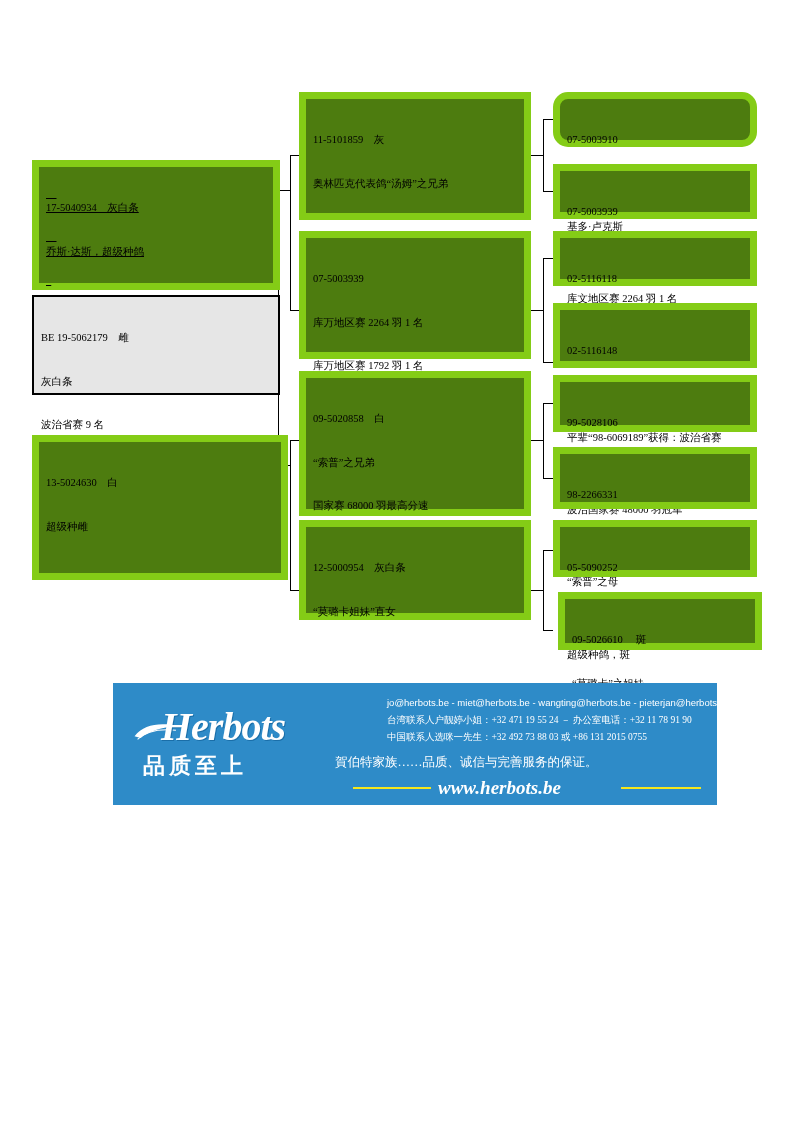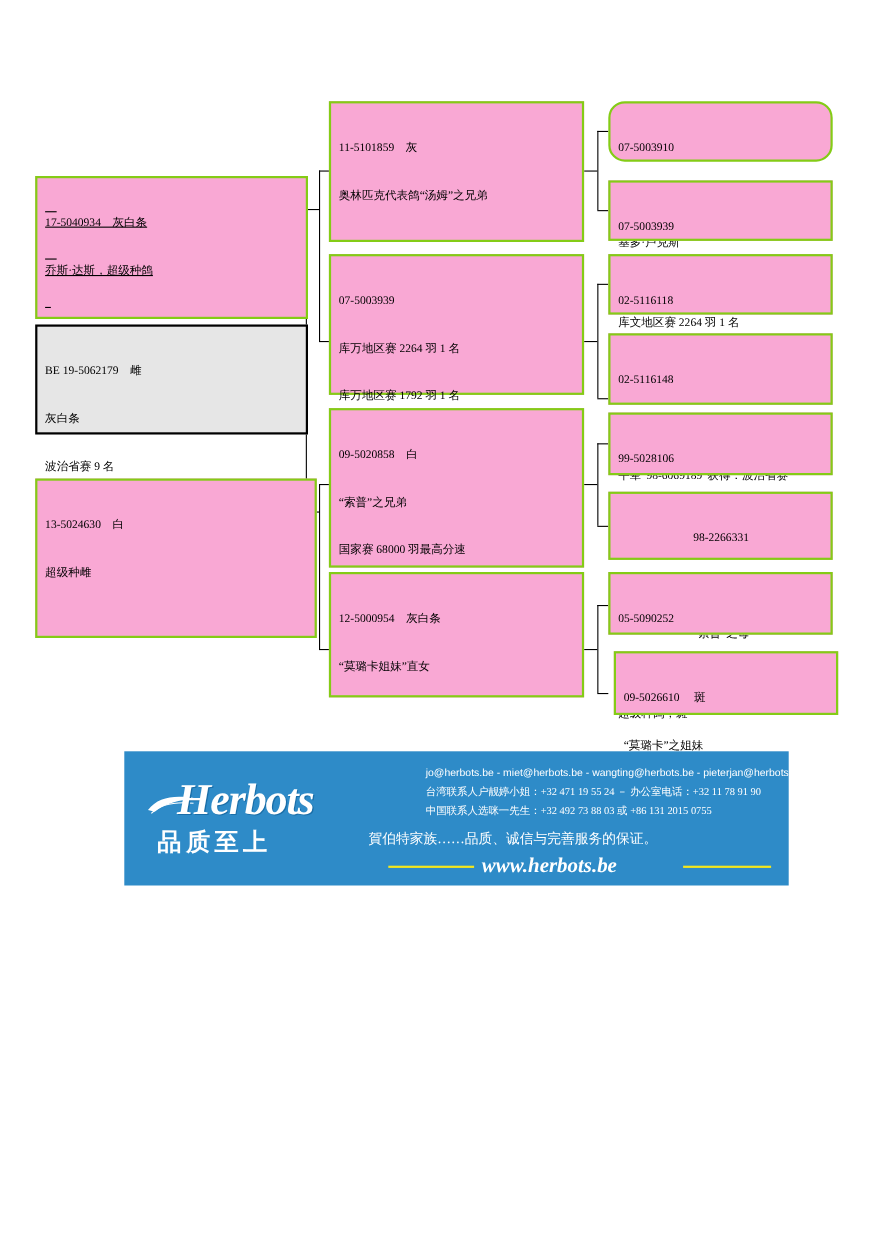--- a/index.html
+++ b/index.html
@@ -17,22 +17,22 @@
   }
   .page {
     position: absolute;
     left: 0; top: 0;
     width: 793px;
     height: 1122px;
   }
   
   .pbox {
     position: absolute;
-    border: 2px solid #84cc16;
-    background: #f9a8d4;
+    border: 7px solid #84cc16;
+    background: #4d7c0f;
     box-sizing: border-box;
     padding: 5px 6px 4px 7px;
     font-size: 10.5px;
     line-height: 14.5px;
     white-space: pre-wrap;
     font-family: "Liberation Serif", "DejaVu Serif", serif;
   }
   .pbox.subject {
     border: 2px solid #000000;
     background: #e6e6e6;
@@ -225,21 +225,21 @@
     <div>库万地区赛 2049 羽 1 名</div>
     <div>“汤姆”之母</div>
   </div>
 
   <div class="pbox" style="left:299px; top:371px; width:232px; height:145px;">
     <div>09-5020858    白</div>
     <div>“索普”之兄弟</div>
     <div>国家赛 68000 羽最高分速</div>
   </div>
 
-  <div class="pbox" style="left:299px; top:520px; width:232px; height:114px;">
+  <div class="pbox" style="left:299px; top:520px; width:232px; height:100px;">
     <div>12-5000954    灰白条</div>
     <div>“莫璐卡姐妹”直女</div>
   </div>
 
   <div class="pbox" style="left:553px; top:92px; width:204px; height:55px;border-radius:15px;">
     <div>07-5003910</div>
     <div>“潘塔尼兄弟”直子</div>
     <div>基多·卢克斯</div>
   </div>
 
@@ -260,21 +260,21 @@
     <div>平辈“98-6069189”获得：波治省赛</div>
     <div>1 名</div>
   </div>
 
   <div class="pbox" style="left:553px; top:375px; width:204px; height:57px;">
     <div>99-5028106</div>
     <div>“索普”之父</div>
     <div>波治国家赛 48000 羽冠军</div>
   </div>
 
-  <div class="pbox" style="left:553px; top:447px; width:204px; height:62px;text-align:center;">
+  <div class="pbox" style="left:553px; top:447px; width:204px; height:62px;">
     <div>98-2266331</div>
     <div>“埃尔文雌”</div>
     <div>“索普”之母</div>
   </div>
 
   <div class="pbox" style="left:553px; top:520px; width:204px; height:57px;">
     <div>05-5090252</div>
     <div>5 次获得 1 名</div>
     <div>超级种鸽，斑</div>
   </div>

